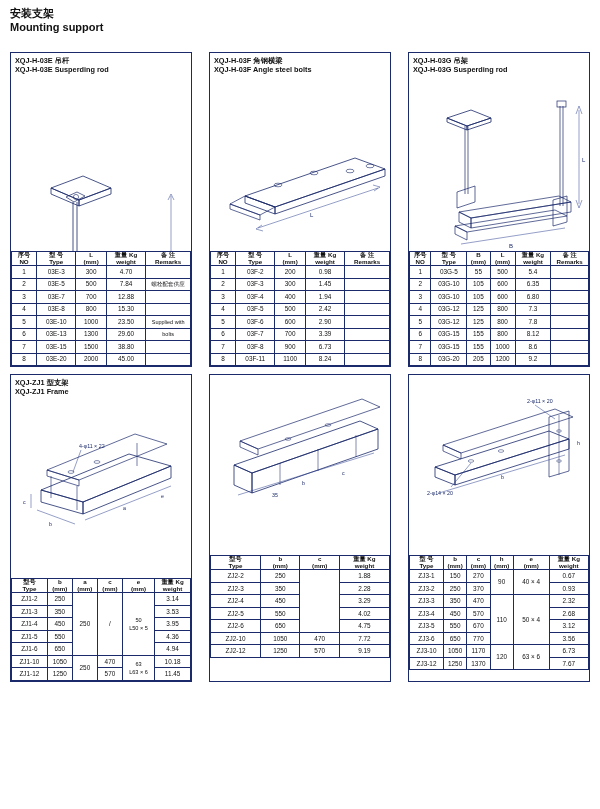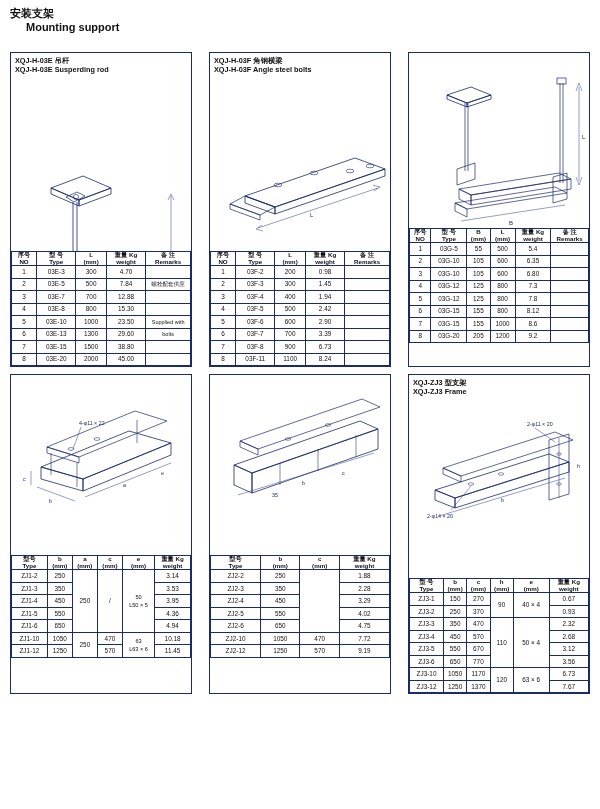--- a/index.html
+++ b/index.html
@@ -7,21 +7,21 @@
     width:600px;height:809px;
     background:#ffffff;
     font-family:"Liberation Sans", sans-serif;
     color:#111;
     position:relative;
     overflow:hidden;
   }
   .page{position:relative;width:524px;height:809px;padding:0;box-sizing:border-box;}
   .page-title{position:absolute;left:10px;top:6px;font-size:11px;line-height:14px;font-weight:bold;}
   .page-title .cn{display:block;}
-  .page-title .en{display:block;margin-left:16px;}
+  .page-title .en{display:block;}
 
   .grid{position:absolute;left:10px;top:52px;width:580px;}
   .row{display:flex;gap:17px;margin-bottom:7px;}
   .cell{
     border:1px solid #1b2a6b;
     background:#fff;
     box-sizing:border-box;
     position:relative;
   }
   .cell.w3{width:189px;}
@@ -328,20 +328,24 @@
                 <td>03F-11</td>
                 <td>1100</td>
                 <td>8.24</td>
                 <td></td>
               </tr>
           </tbody>
         </table>
       </div>
 
       <div class="cell w3">
+        <div class="cell-head">
+          <span class="l1">XQJ-H-03G 吊架</span>
+          <span class="l2">XQJ-H-03G Susperding rod</span>
+        </div>
         <div class="fig">
           <svg width="187" height="175" viewBox="0 0 187 175">
 
             <polygon class="ln" points="38,42 62,34 82,42 58,50" stroke-width="0.8" fill="#eef2fa"></polygon>
             <polygon class="ln" points="38,42 38,46 58,54 58,50" stroke-width="0.8" fill="#dfe6f2"></polygon>
             <polygon class="ln" points="58,50 58,54 82,46 82,42" stroke-width="0.8" fill="#e6ecf6"></polygon>
 
             <line class="ln" x1="56" y1="50" x2="56" y2="118" stroke-width="0.7"></line>
             <line class="ln" x1="59" y1="50" x2="59" y2="118" stroke-width="0.7"></line>
 
@@ -470,20 +474,24 @@
                 <td></td>
               </tr>
           </tbody>
         </table>
       </div>
     </div>
 
     <div class="row">
 
       <div class="cell w3">
+        <div class="cell-head">
+          <span class="l1">XQJ-ZJ1 型支架</span>
+          <span class="l2">XQJ-ZJ1 Frame</span>
+        </div>
         <div class="fig tall">
           <svg width="187" height="180" viewBox="0 0 187 180">
 
             <polygon class="ln" points="30,92 118,56 160,68 72,104" stroke-width="0.8" fill="#eef2fa"></polygon>
             <polygon class="ln" points="30,92 30,104 72,116 72,104" stroke-width="0.8" fill="#dfe6f2"></polygon>
             <polygon class="ln" points="72,104 72,116 160,80 160,68" stroke-width="0.8" fill="#f0f3fa"></polygon>
 
             <polygon class="ln" points="36,72 124,36 156,46 68,82" stroke-width="0.7" fill="#e7edf7"></polygon>
             <polygon class="ln" points="36,72 36,78 68,88 68,82" stroke-width="0.7" fill="#dfe6f2"></polygon>
 
@@ -677,24 +685,20 @@
                 <td>ZJ2-12</td>
                 <td>1250</td>
                 <td>570</td>
                 <td>9.19</td>
               </tr>
           </tbody>
         </table>
       </div>
 
       <div class="cell w3">
-        <div class="cell-head">
-          <span class="l1">XQJ-ZJ3 型支架</span>
-          <span class="l2">XQJ-ZJ3 Frame</span>
-        </div>
         <div class="fig tall">
           <svg width="187" height="180" viewBox="0 0 187 180">
 
             <polygon class="ln" points="26,92 140,56 160,64 46,100" stroke-width="0.8" fill="#eef2fa"></polygon>
             <polygon class="ln" points="26,92 26,102 46,110 46,100" stroke-width="0.8" fill="#dfe6f2"></polygon>
             <polygon class="ln" points="46,100 46,110 160,74 160,64" stroke-width="0.8" fill="#f0f3fa"></polygon>
 
             <polygon class="ln" points="34,70 146,34 164,42 52,78" stroke-width="0.7" fill="#e7edf7"></polygon>
             <polygon class="ln" points="34,70 34,76 52,84 52,78" stroke-width="0.7" fill="#dfe6f2"></polygon>
 

